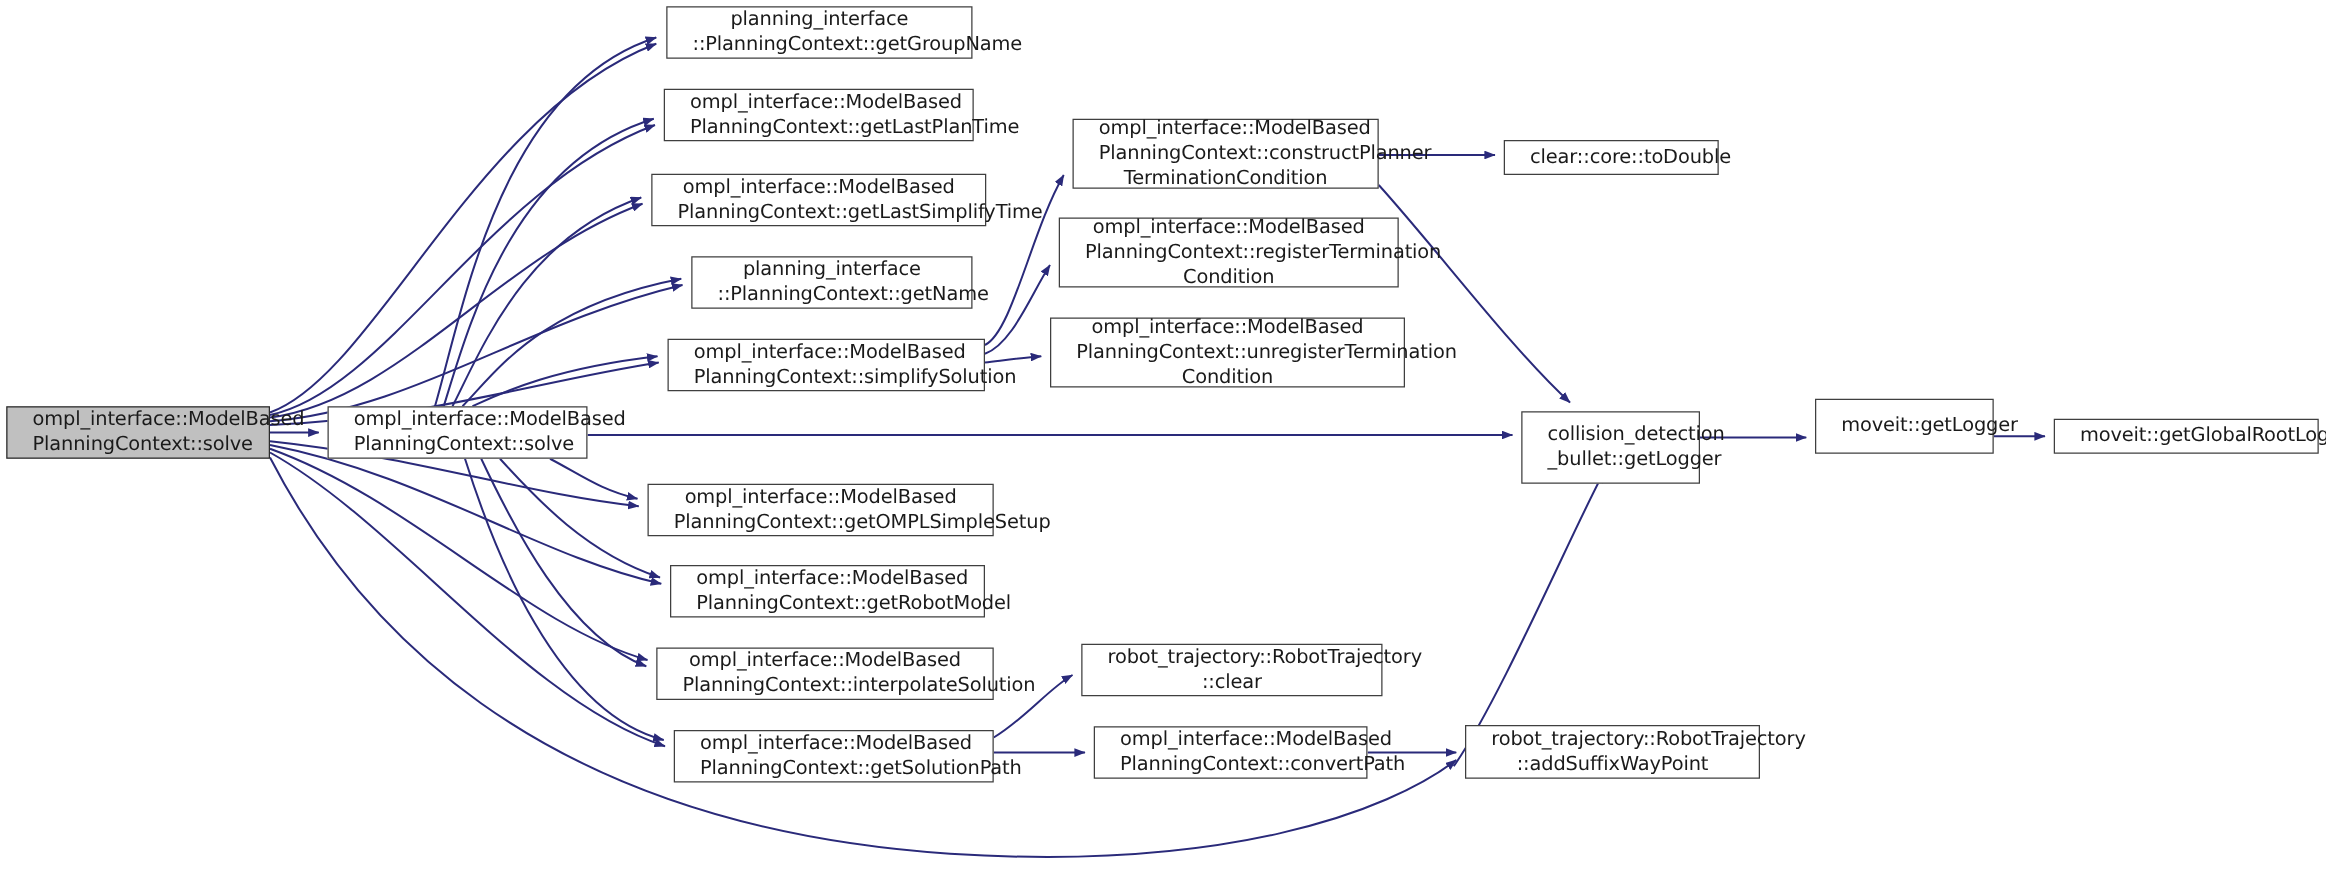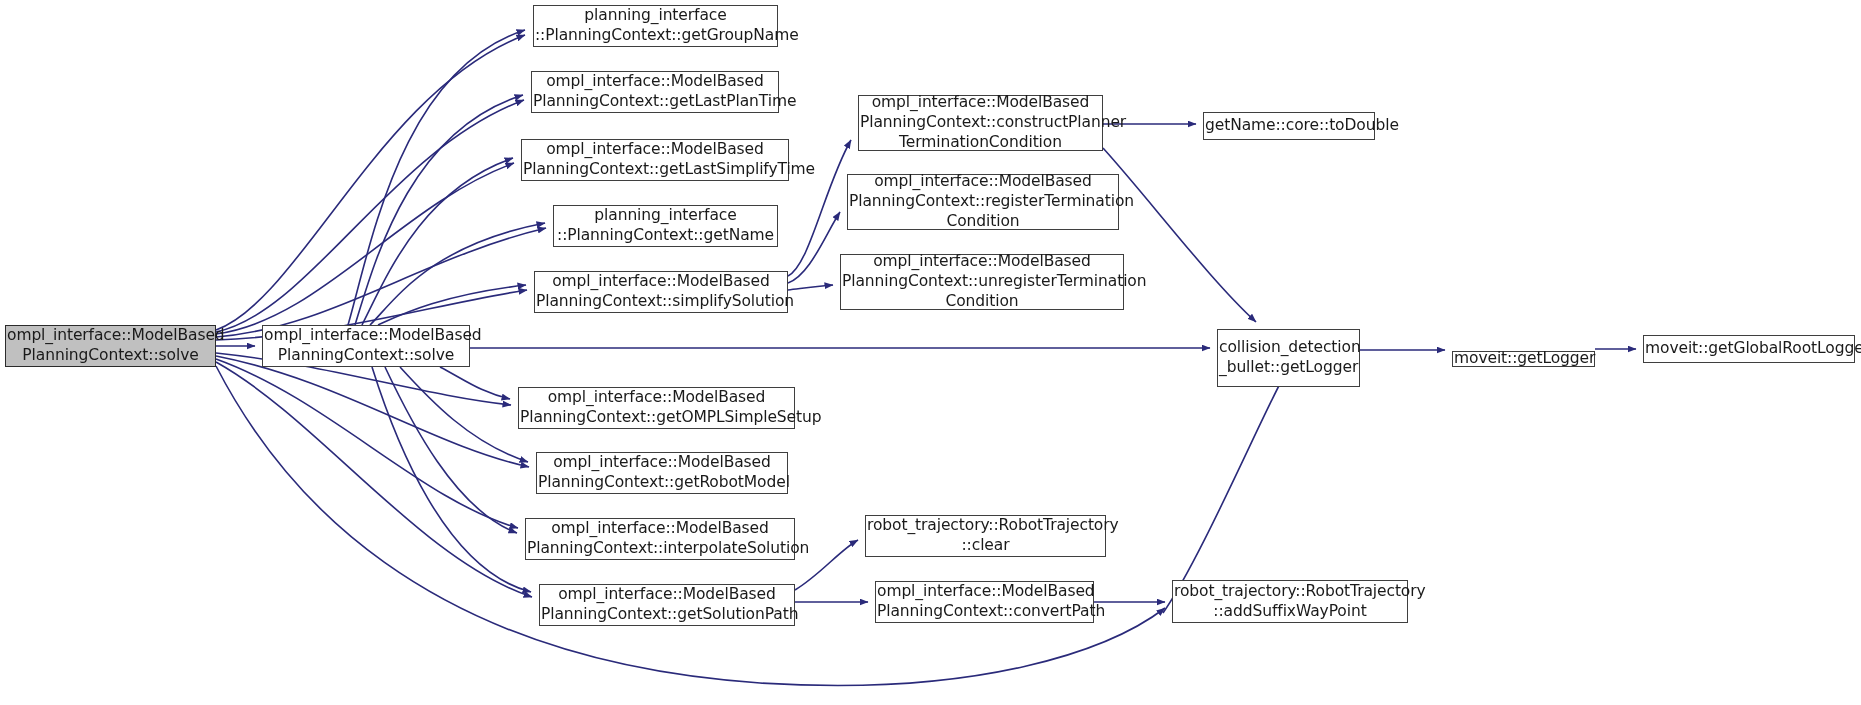--- a/index.html
+++ b/index.html
@@ -32,21 +32,21 @@
     background: #ffffff;
     color: #1a1a1a;
     display: flex;
     align-items: center;
     justify-content: center;
     text-align: center;
     font-size: 15.5px;
     line-height: 1.28;
     letter-spacing: -0.1px;
     white-space: pre-line;
-    padding: 0 1px;
+    padding: 0 20px;
     z-index: 5;
   }
   .node.root {
     background: #c0c0c0;
     border-color: #2b2b2b;
   }
   .node .label {
     display: block;
     width: 100%;
   }
@@ -125,21 +125,21 @@
       <div class="node" style="left: 847px; top: 174px; width: 272px; height: 56px;"><span class="label">ompl_interface::ModelBased
 PlanningContext::registerTermination
 Condition</span></div>
       <div class="node" style="left: 840px; top: 254px; width: 284px; height: 56px;"><span class="label">ompl_interface::ModelBased
 PlanningContext::unregisterTermination
 Condition</span></div>
       <div class="node" style="left: 865px; top: 515px; width: 241px; height: 42px;"><span class="label">robot_trajectory::RobotTrajectory
 ::clear</span></div>
       <div class="node" style="left: 875px; top: 581px; width: 219px; height: 42px;"><span class="label">ompl_interface::ModelBased
 PlanningContext::convertPath</span></div>
-      <div class="node" style="left: 1203px; top: 112px; width: 172px; height: 28px;"><span class="label">getName::core::toDouble</span></div>
+      <div class="node" style="left: 1203px; top: 112px; width: 172px; height: 28px;"><span class="label">clear::core::toDouble</span></div>
       <div class="node" style="left: 1217px; top: 329px; width: 143px; height: 58px;"><span class="label">collision_detection
 _bullet::getLogger</span></div>
       <div class="node" style="left: 1172px; top: 580px; width: 236px; height: 43px;"><span class="label">robot_trajectory::RobotTrajectory
 ::addSuffixWayPoint</span></div>
-      <div class="node" style="left: 1452px; top: 351px; width: 143px; height: 16px;"><span class="label">moveit::getLogger</span></div>
+      <div class="node" style="left: 1452px; top: 319px; width: 143px; height: 44px;"><span class="label">moveit::getLogger</span></div>
       <div class="node" style="left: 1643px; top: 335px; width: 212px; height: 28px;"><span class="label">moveit::getGlobalRootLogger</span></div>
     </div>
 </div>
 
 </body></html>

